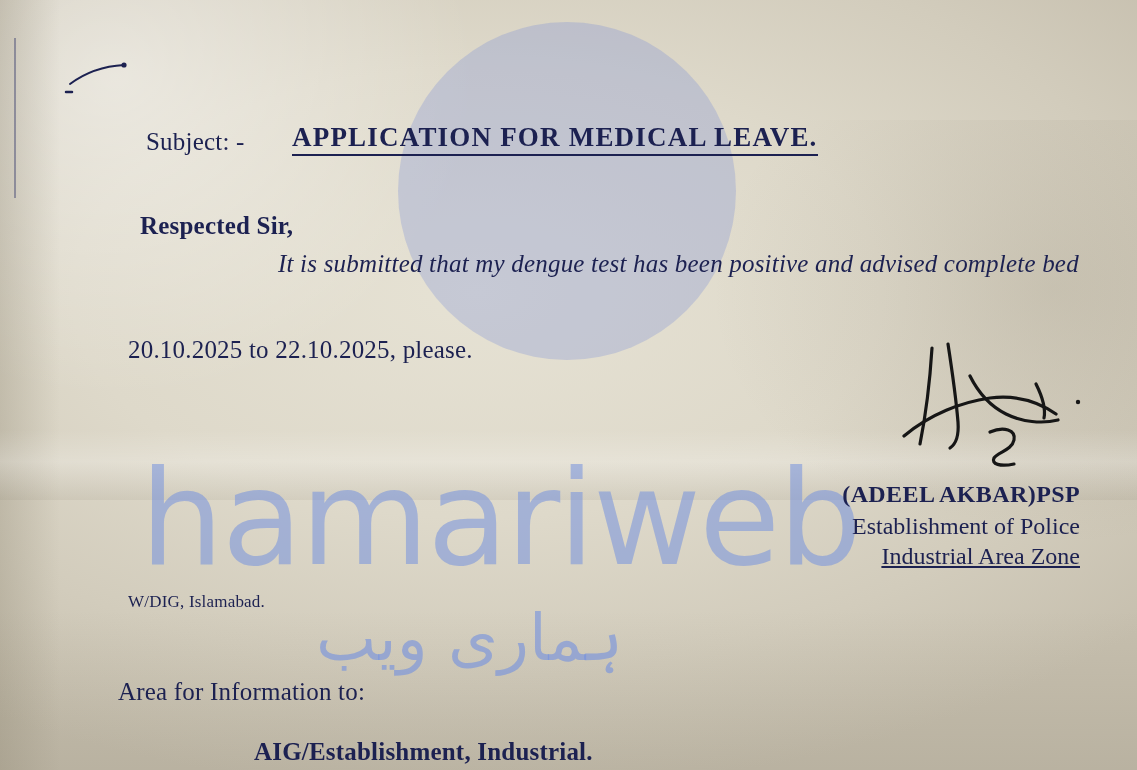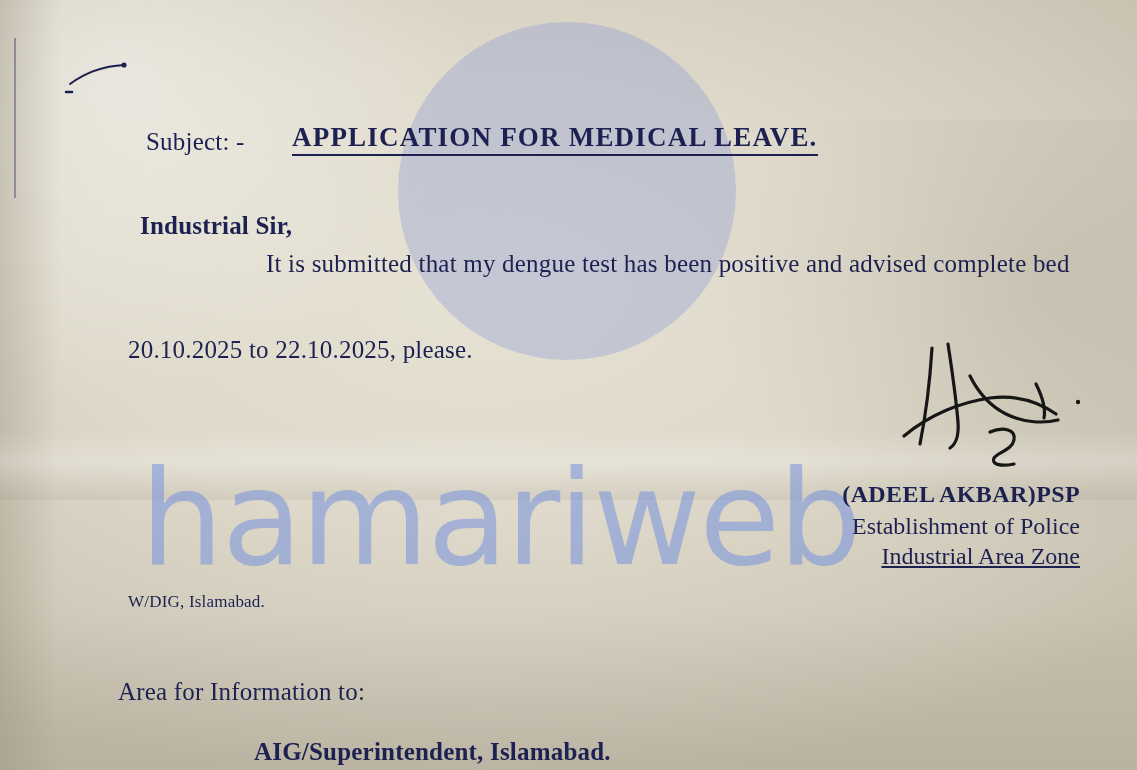--- a/index.html
+++ b/index.html
@@ -106,21 +106,21 @@
     left: 140px;
     top: 212px;
     font-size: 25px;
     font-weight: bold;
   }
 
   .body-line {
     font-size: 25px;
     color: #1c2151;
   }
-  #body-l1 { left: 266px; top: 250px; }
+  #body-l1 { left: 278px; top: 250px; font-style: italic; }
   #body-l2 { left: 128px; top: 294px; }
   #body-l3 { left: 128px; top: 336px; }
 
   
   #signature {
     position: absolute;
     left: 886px;
     top: 340px;
     width: 200px;
     height: 150px;
@@ -224,25 +224,26 @@
   <div class="margin-rule"></div>
 
   <svg class="pen-flick" viewBox="0 0 80 40">
     <path d="M4 30 L10 30" stroke="#1c2151" stroke-width="2.5" stroke-linecap="round" fill="none"></path>
     <path d="M8 22 C 24 10, 44 4, 62 3" stroke="#1c2151" stroke-width="2" stroke-linecap="round" fill="none"></path>
     <circle cx="62" cy="3" r="2.6" fill="#1c2151"></circle>
   </svg>
 
   <div class="wm-circle"></div>
   <div class="wm-word">hamariweb</div>
+  <div class="wm-urdu">ہماری ویب</div>
 
   <div class="doc-text" id="subject-label">Subject: -</div>
   <div class="doc-text" id="subject-value">APPLICATION FOR MEDICAL LEAVE.</div>
 
-  <div class="doc-text" id="salutation">Industrial Sir,</div>
+  <div class="doc-text" id="salutation">Respected Sir,</div>
 
   <div class="doc-text body-line" id="body-l1">It is submitted that my dengue test has been positive and advised complete bed</div>
   <div class="doc-text body-line" id="body-l3">20.10.2025 to 22.10.2025, please.</div>
 
   <svg id="signature" viewBox="0 0 200 150">
     <g stroke="#161616" fill="none" stroke-width="3.2" stroke-linecap="round" stroke-linejoin="round">
       <path d="M46 8 C 44 40, 40 74, 34 104"></path>
       <path d="M62 4 C 66 30, 70 58, 72 82 C 73 96, 70 104, 64 108"></path>
       <path d="M18 96 C 44 74, 76 62, 104 58 C 128 55, 150 60, 170 74"></path>
       <path d="M84 36 C 92 52, 104 66, 120 74 C 136 82, 156 84, 172 80"></path>
@@ -251,15 +252,15 @@
     </g>
     <circle cx="192" cy="62" r="2.2" fill="#161616"></circle>
   </svg>
 
   <div class="sign-line" id="sign-name">(ADEEL AKBAR)PSP</div>
   <div class="sign-line" id="sign-role">Establishment of Police</div>
   <div class="sign-line" id="sign-zone">Industrial Area Zone</div>
 
   <div class="doc-text" id="to-line">W/DIG, Islamabad.</div>
   <div class="doc-text" id="copy-line">Area for Information to:</div>
-  <div class="doc-text" id="copy-target">AIG/Superintendent, Islamabad.</div>
+  <div class="doc-text" id="copy-target">AIG/Establishment, Industrial.</div>
 
 </div>
 
 </body></html>

